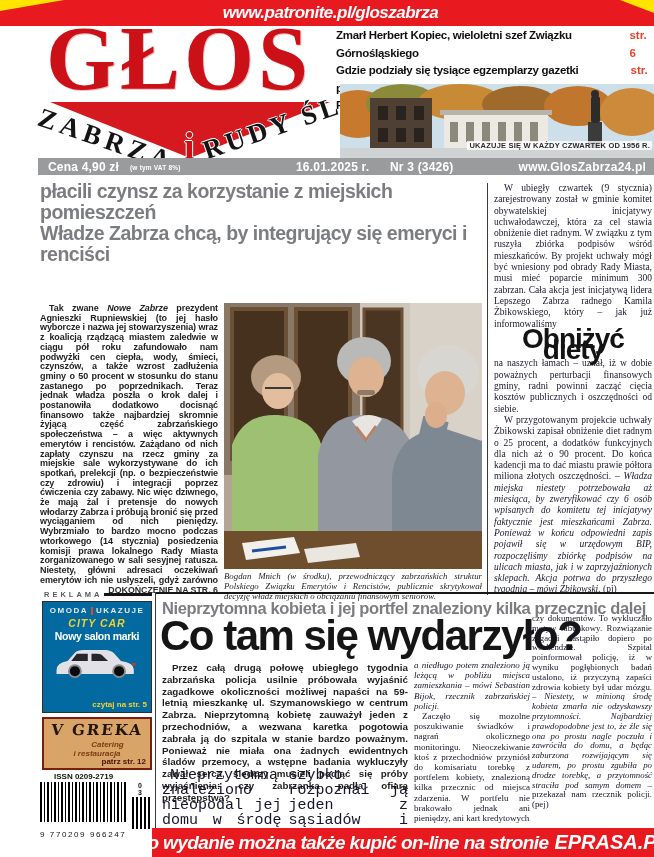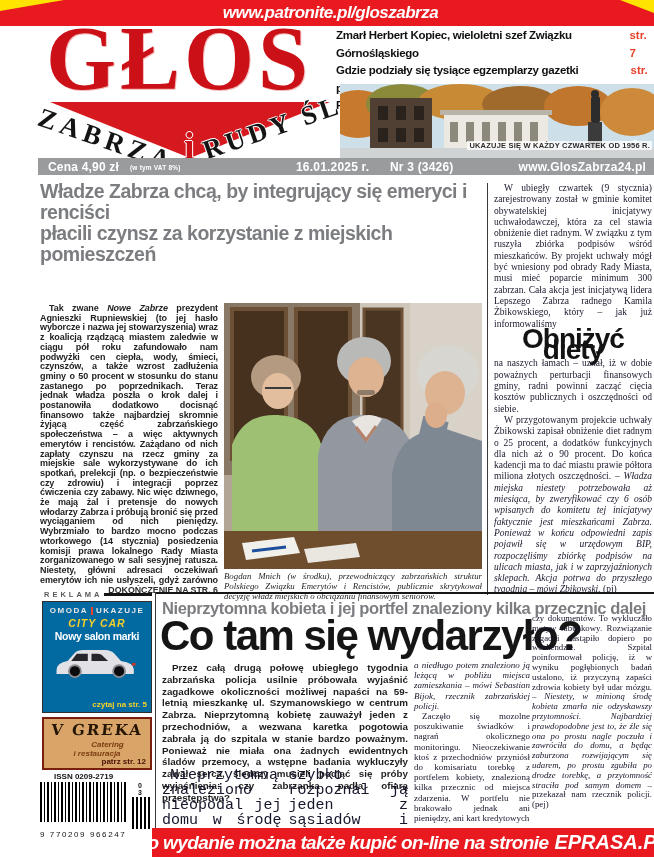--- a/index.html
+++ b/index.html
@@ -129,21 +129,21 @@
 
   <div class="glos-title">GŁOS</div>
   <div class="triangle"></div>
   <div class="region-left">ZABRZA</div>
   <div class="region-i">i</div>
   <div class="region-right">RUDY ŚL.</div>
 
   <div class="teasers">
     <div class="teaser">
       <span class="tx">Zmarł Herbert Kopiec, wieloletni szef Związku Górnośląskiego</span>
-      <span class="pg">str. 7</span>
+      <span class="pg">str. 6</span>
     </div>
     <div class="teaser">
       <span class="tx">Gdzie podziały się tysiące egzemplarzy gazetki propagandowej?!</span>
       <span class="pg">str. 4</span>
     </div>
     <div class="teaser">
       <span class="tx">Pierwszy piłkarz z Norwegii w historii Górnika</span>
       <span class="pg">str. 15</span>
     </div>
   </div>
@@ -184,22 +184,22 @@
 
   <div class="infobar">
     <span class="ib-price">Cena 4,90 zł</span>
     <span class="ib-note">(w tym VAT 8%)</span>
     <span class="ib-date">16.01.2025 r.</span>
     <span class="ib-issue">Nr 3 (3426)</span>
     <span class="ib-site">www.GlosZabrza24.pl</span>
   </div>
 
   <div class="kicker">
+    <div>płacili czynsz za korzystanie z miejskich pomieszczeń</div>
     <div>Władze Zabrza chcą, by integrujący się emeryci i renciści</div>
-    <div>płacili czynsz za korzystanie z miejskich pomieszczeń</div>
   </div>
 
   <div class="main-body">
     <span class="ind"></span><span>Tak zwane </span><span class="q">Nowe Zabrze</span><span> prezydent Agnieszki Rupniewskiej (to jej hasło wyborcze i nazwa jej stowarzyszenia) wraz z koalicją rządzącą miastem zaledwie w ciągu pół roku zafundowało nam podwyżki cen ciepła, wody, śmieci, czynszów, a także wzrost zadłużenia gminy o 50 procent w stosunku do stanu zastanego po poprzednikach. Teraz jednak władza poszła o krok dalej i postanowiła dodatkowo docisnąć finansowo także najbardziej skromnie żyjącą część zabrzańskiego społeczeństwa – a więc aktywnych emerytów i rencistów. Zażądano od nich zapłaty czynszu na rzecz gminy za miejskie sale wykorzystywane do ich spotkań, prelekcji (np. o bezpieczeństwie czy zdrowiu) i integracji poprzez ćwiczenia czy zabawy. Nic więc dziwnego, że mają żal i pretensje do nowych włodarzy Zabrza i próbują bronić się przed wyciąganiem od nich pieniędzy. Wybrzmiało to bardzo mocno podczas wtorkowego (14 stycznia) posiedzenia komisji prawa lokalnego Rady Miasta zorganizowanego w sali sesyjnej ratusza. Niestety, główni adresaci oczekiwań emerytów ich nie usłyszeli, gdyż zarówno prezydent Agnieszka Rupniewska, jak i przewodniczący Rady Miasta Grzegorz Olejniczak opuścili salę obrad zanim w ogóle pierwsi seniorzy zaczęli się wypowiadać.</span>
   </div>
   <div class="continuation">DOKOŃCZENIE NA STR. 6</div>
 
   <div class="main-photo">
     <svg width="258" height="266" viewBox="0 0 258 266" preserveAspectRatio="none">
       <rect width="258" height="266" fill="#b3a595"></rect>

